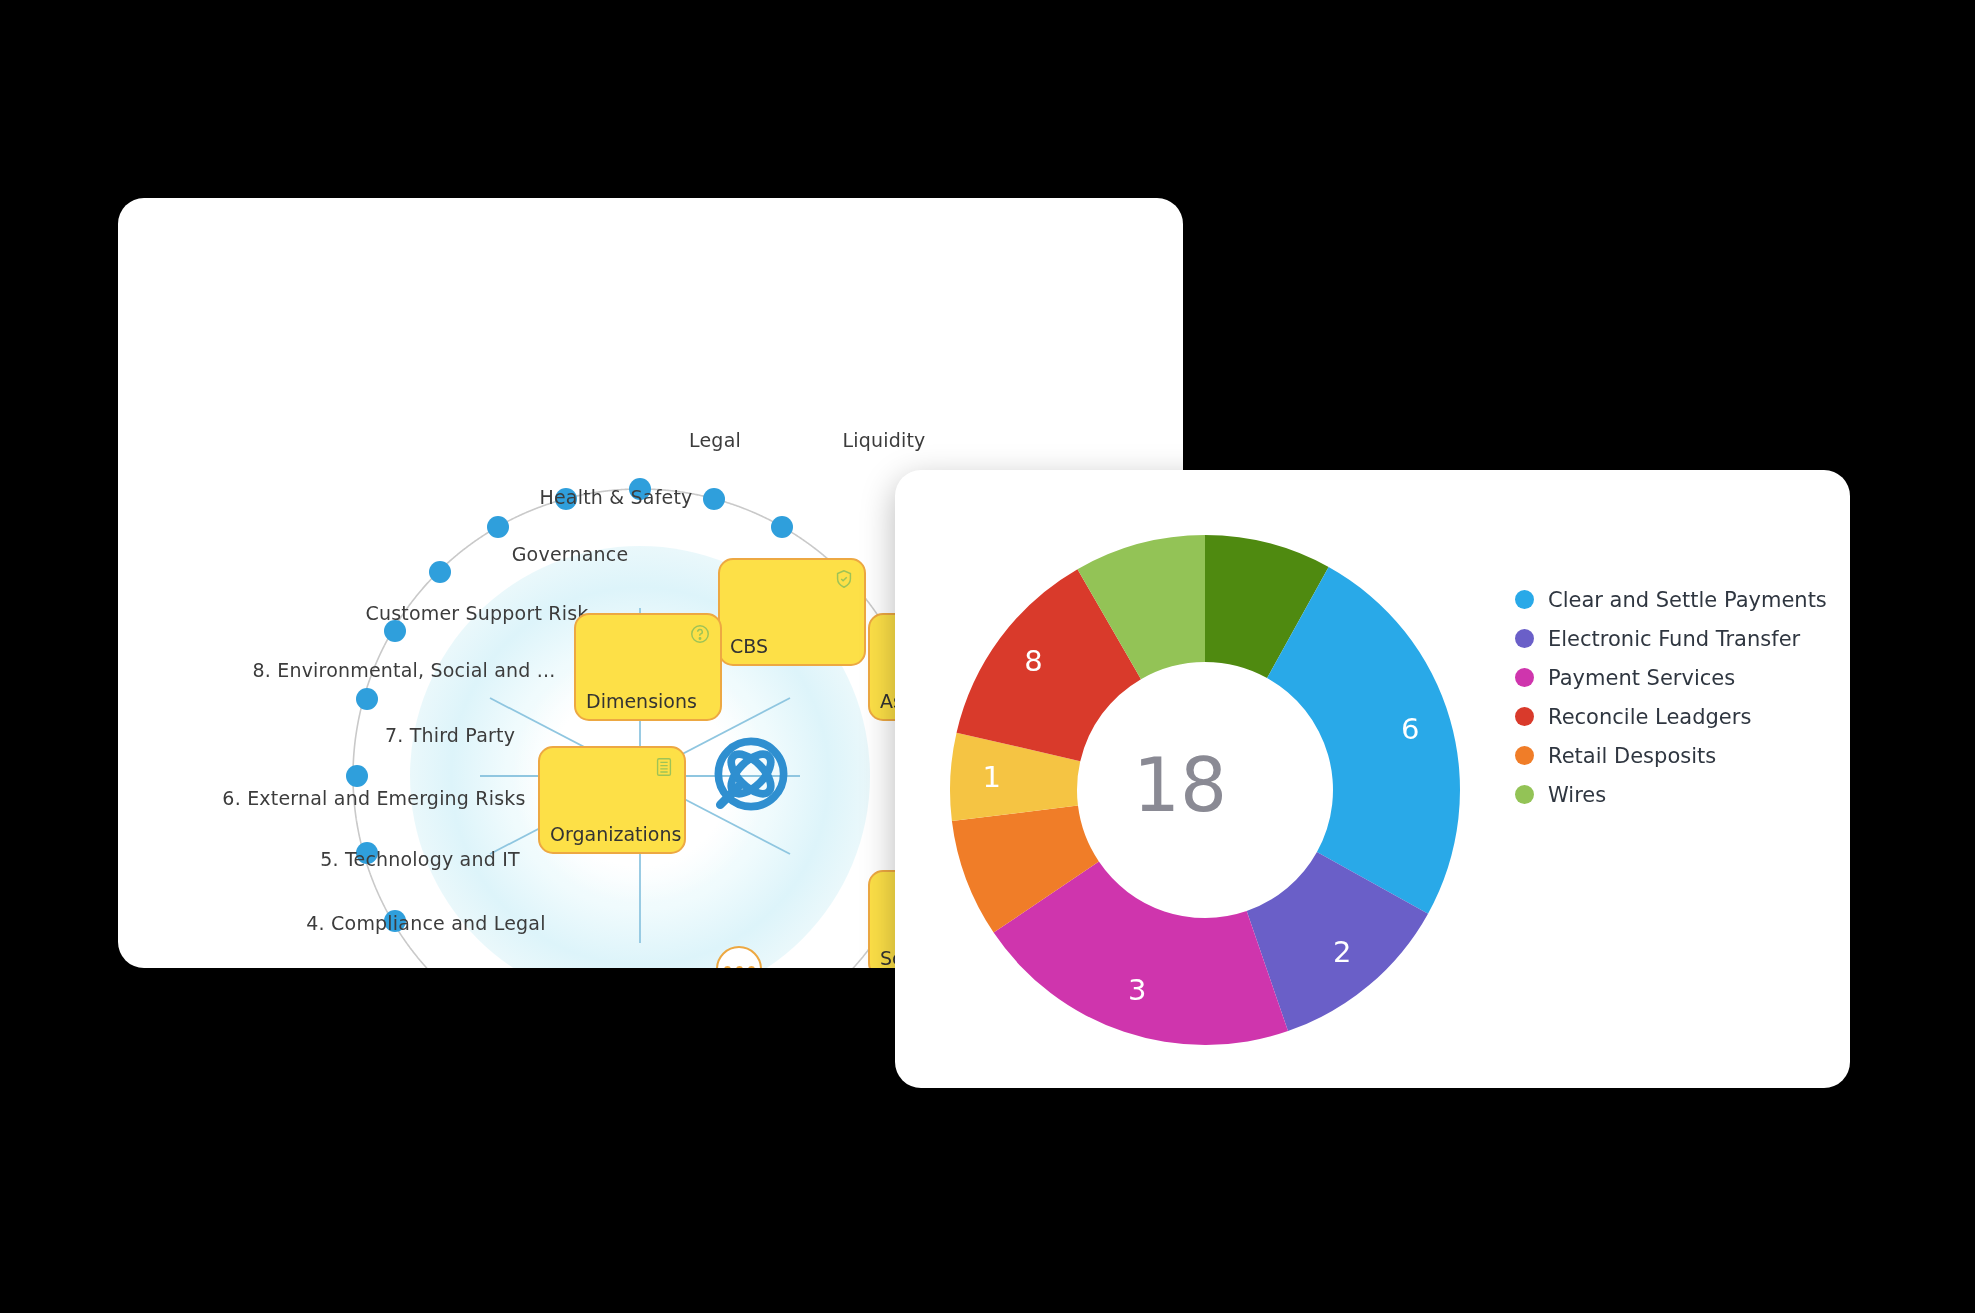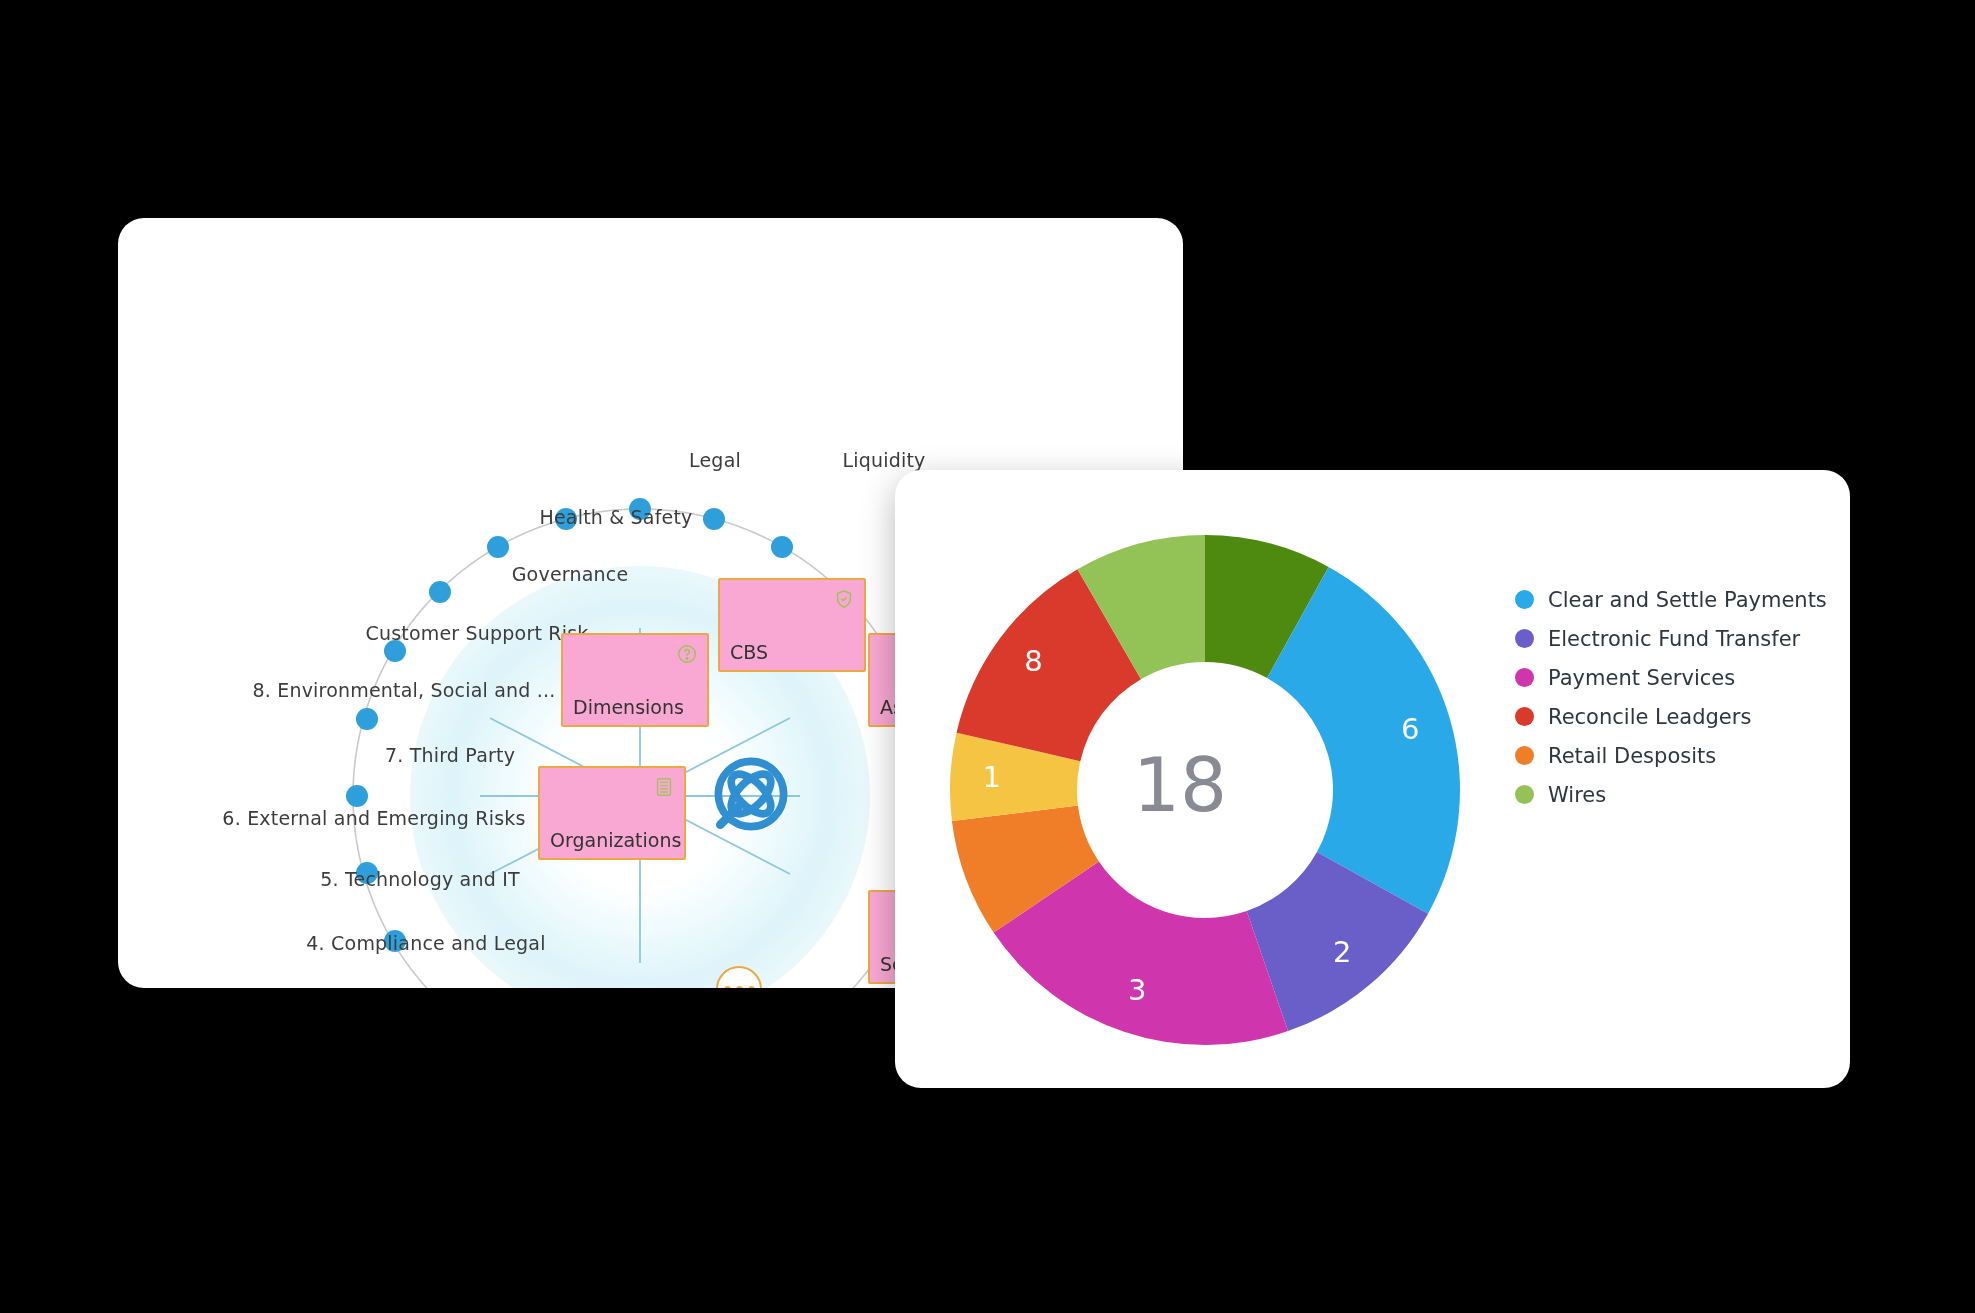--- a/index.html
+++ b/index.html
@@ -4,32 +4,32 @@
 <style>
   html,body{margin:0;padding:0;background:#000;}
   body{width:1975px;height:1313px;position:relative;overflow:hidden;
        font-family:"DejaVu Sans","Liberation Sans",sans-serif;}
 
   .stage{position:absolute;inset:0;}
 
   
   .card{position:absolute;background:#fff;border-radius:26px;
         box-shadow:0 10px 34px rgba(0,0,0,.28);}
-  #card-risk{left:118px;top:198px;width:1065px;height:770px;overflow:hidden;margin-top:20px;}
+  #card-risk{left:118px;top:198px;width:1065px;height:770px;overflow:hidden;}
   #card-donut{left:895px;top:470px;width:955px;height:618px;}
 
   
   .radial{position:absolute;left:0;top:0;width:1065px;height:770px;}
   .radial svg{position:absolute;left:0;top:0;}
 
   .ringlabel{position:absolute;font-size:19px;color:#3c3c3c;white-space:nowrap;
              font-family:"DejaVu Sans","Liberation Sans",sans-serif;letter-spacing:.2px;}
 
-  .node{position:absolute;width:148px;height:94px;border:2px solid #eda842;
-        border-radius:2px;background:#f9a8d4;box-sizing:border-box;}
+  .node{position:absolute;width:148px;height:108px;border:2px solid #eda842;
+        border-radius:15px;background:#fde047;box-sizing:border-box;}
   .node .nlabel{position:absolute;left:10px;bottom:7px;font-size:19px;color:#333;
                 white-space:nowrap;}
   .node .nicon{position:absolute;right:9px;top:8px;width:22px;height:22px;}
 
   .dots{position:absolute;left:598px;top:748px;width:46px;height:46px;
         border:2px solid #eda842;border-radius:50%;background:#fff;box-sizing:border-box;
         display:flex;align-items:center;justify-content:center;gap:5px;}
   .dots i{width:7px;height:7px;border-radius:50%;background:#eda842;display:block;}
 
   .hublogo{position:absolute;left:585px;top:528px;width:96px;height:96px;}
@@ -144,21 +144,21 @@
       <div class="node" style="left:600px;top:360px;">
         <span class="nicon">
           <svg viewBox="0 0 24 24" width="22" height="22" fill="none" stroke="#9ec356" stroke-width="1.6">
             <path d="M12 3 5 6v6c0 4 3 7 7 9 4-2 7-5 7-9V6z"></path>
               <path d="M9 12l2 2 4-4"></path>
           </svg>
         </span>
         <span class="nlabel">CBS</span>
       </div>
 
-      <div class="node" style="left:443px;top:415px;">
+      <div class="node" style="left:456px;top:415px;">
         <span class="nicon">
           <svg viewBox="0 0 24 24" width="22" height="22" fill="none" stroke="#9ec356" stroke-width="1.6">
             <circle cx="12" cy="12" r="9"></circle>
               <path d="M9.5 9.5a2.5 2.5 0 1 1 3.2 2.4c-.6.2-.9.7-.9 1.3v.6"></path>
               <circle cx="12" cy="17" r=".8" fill="#9ec356"></circle>
           </svg>
         </span>
         <span class="nlabel">Dimensions</span>
       </div>
 

